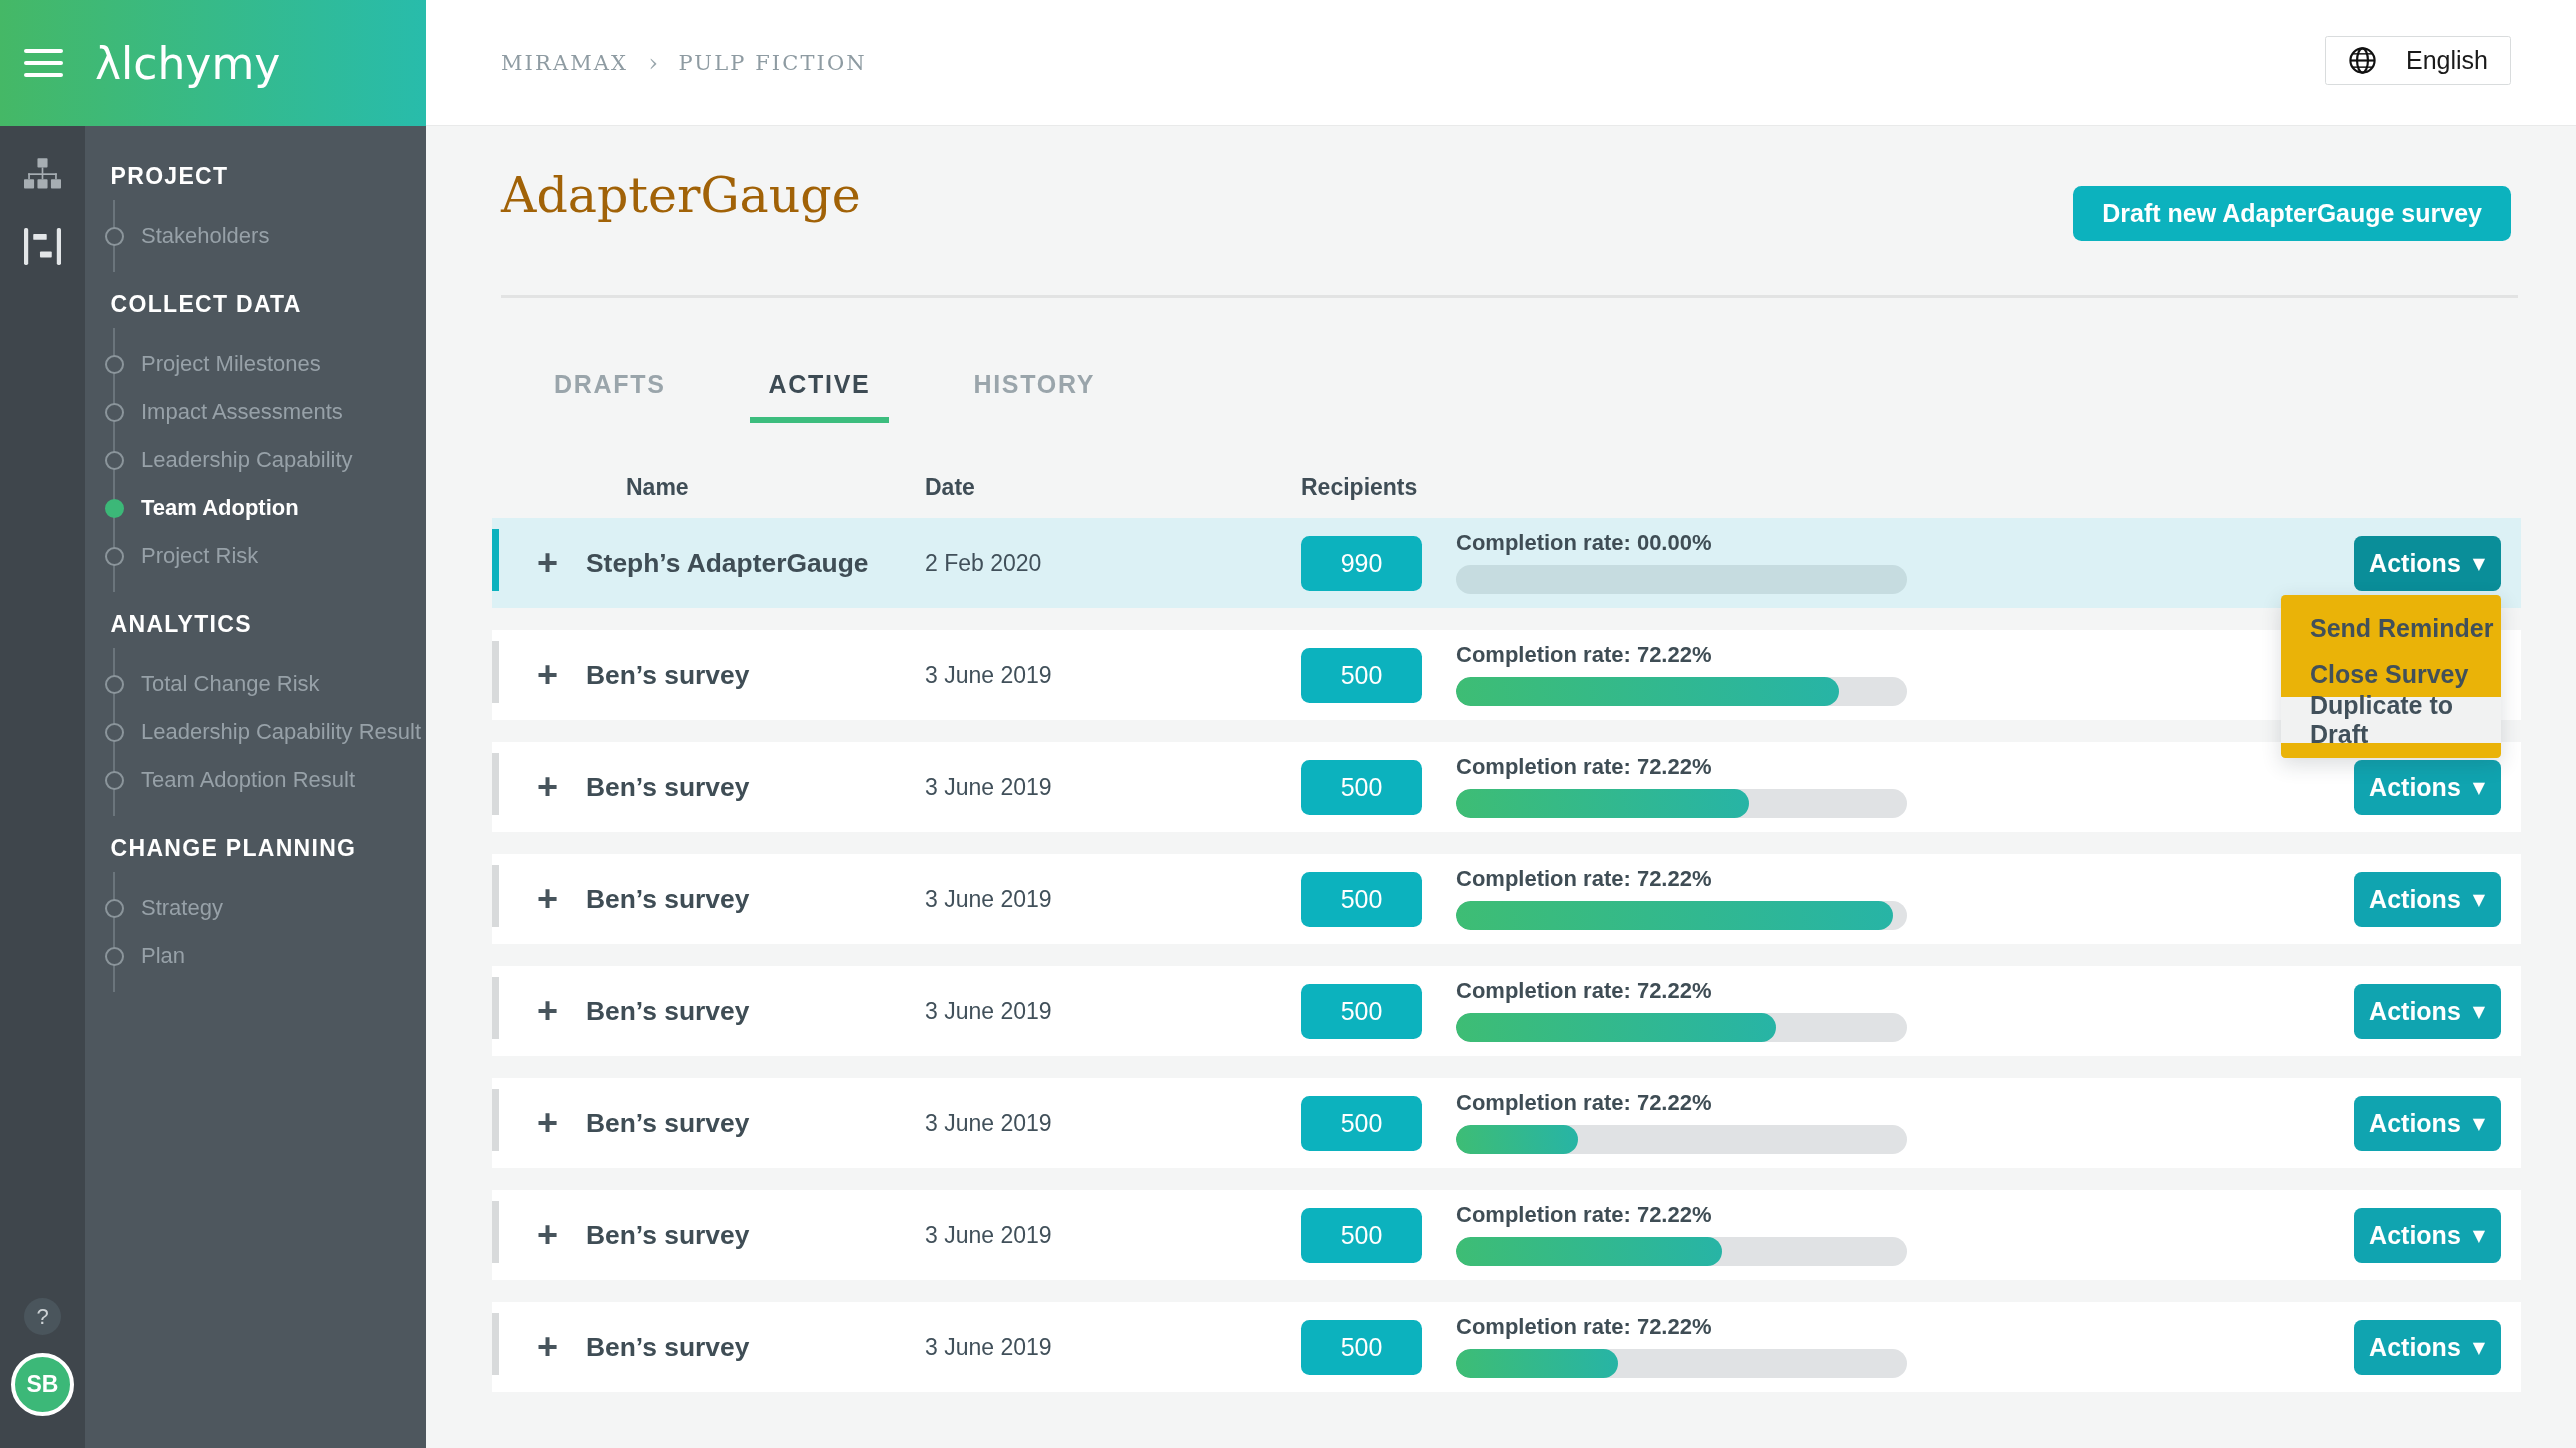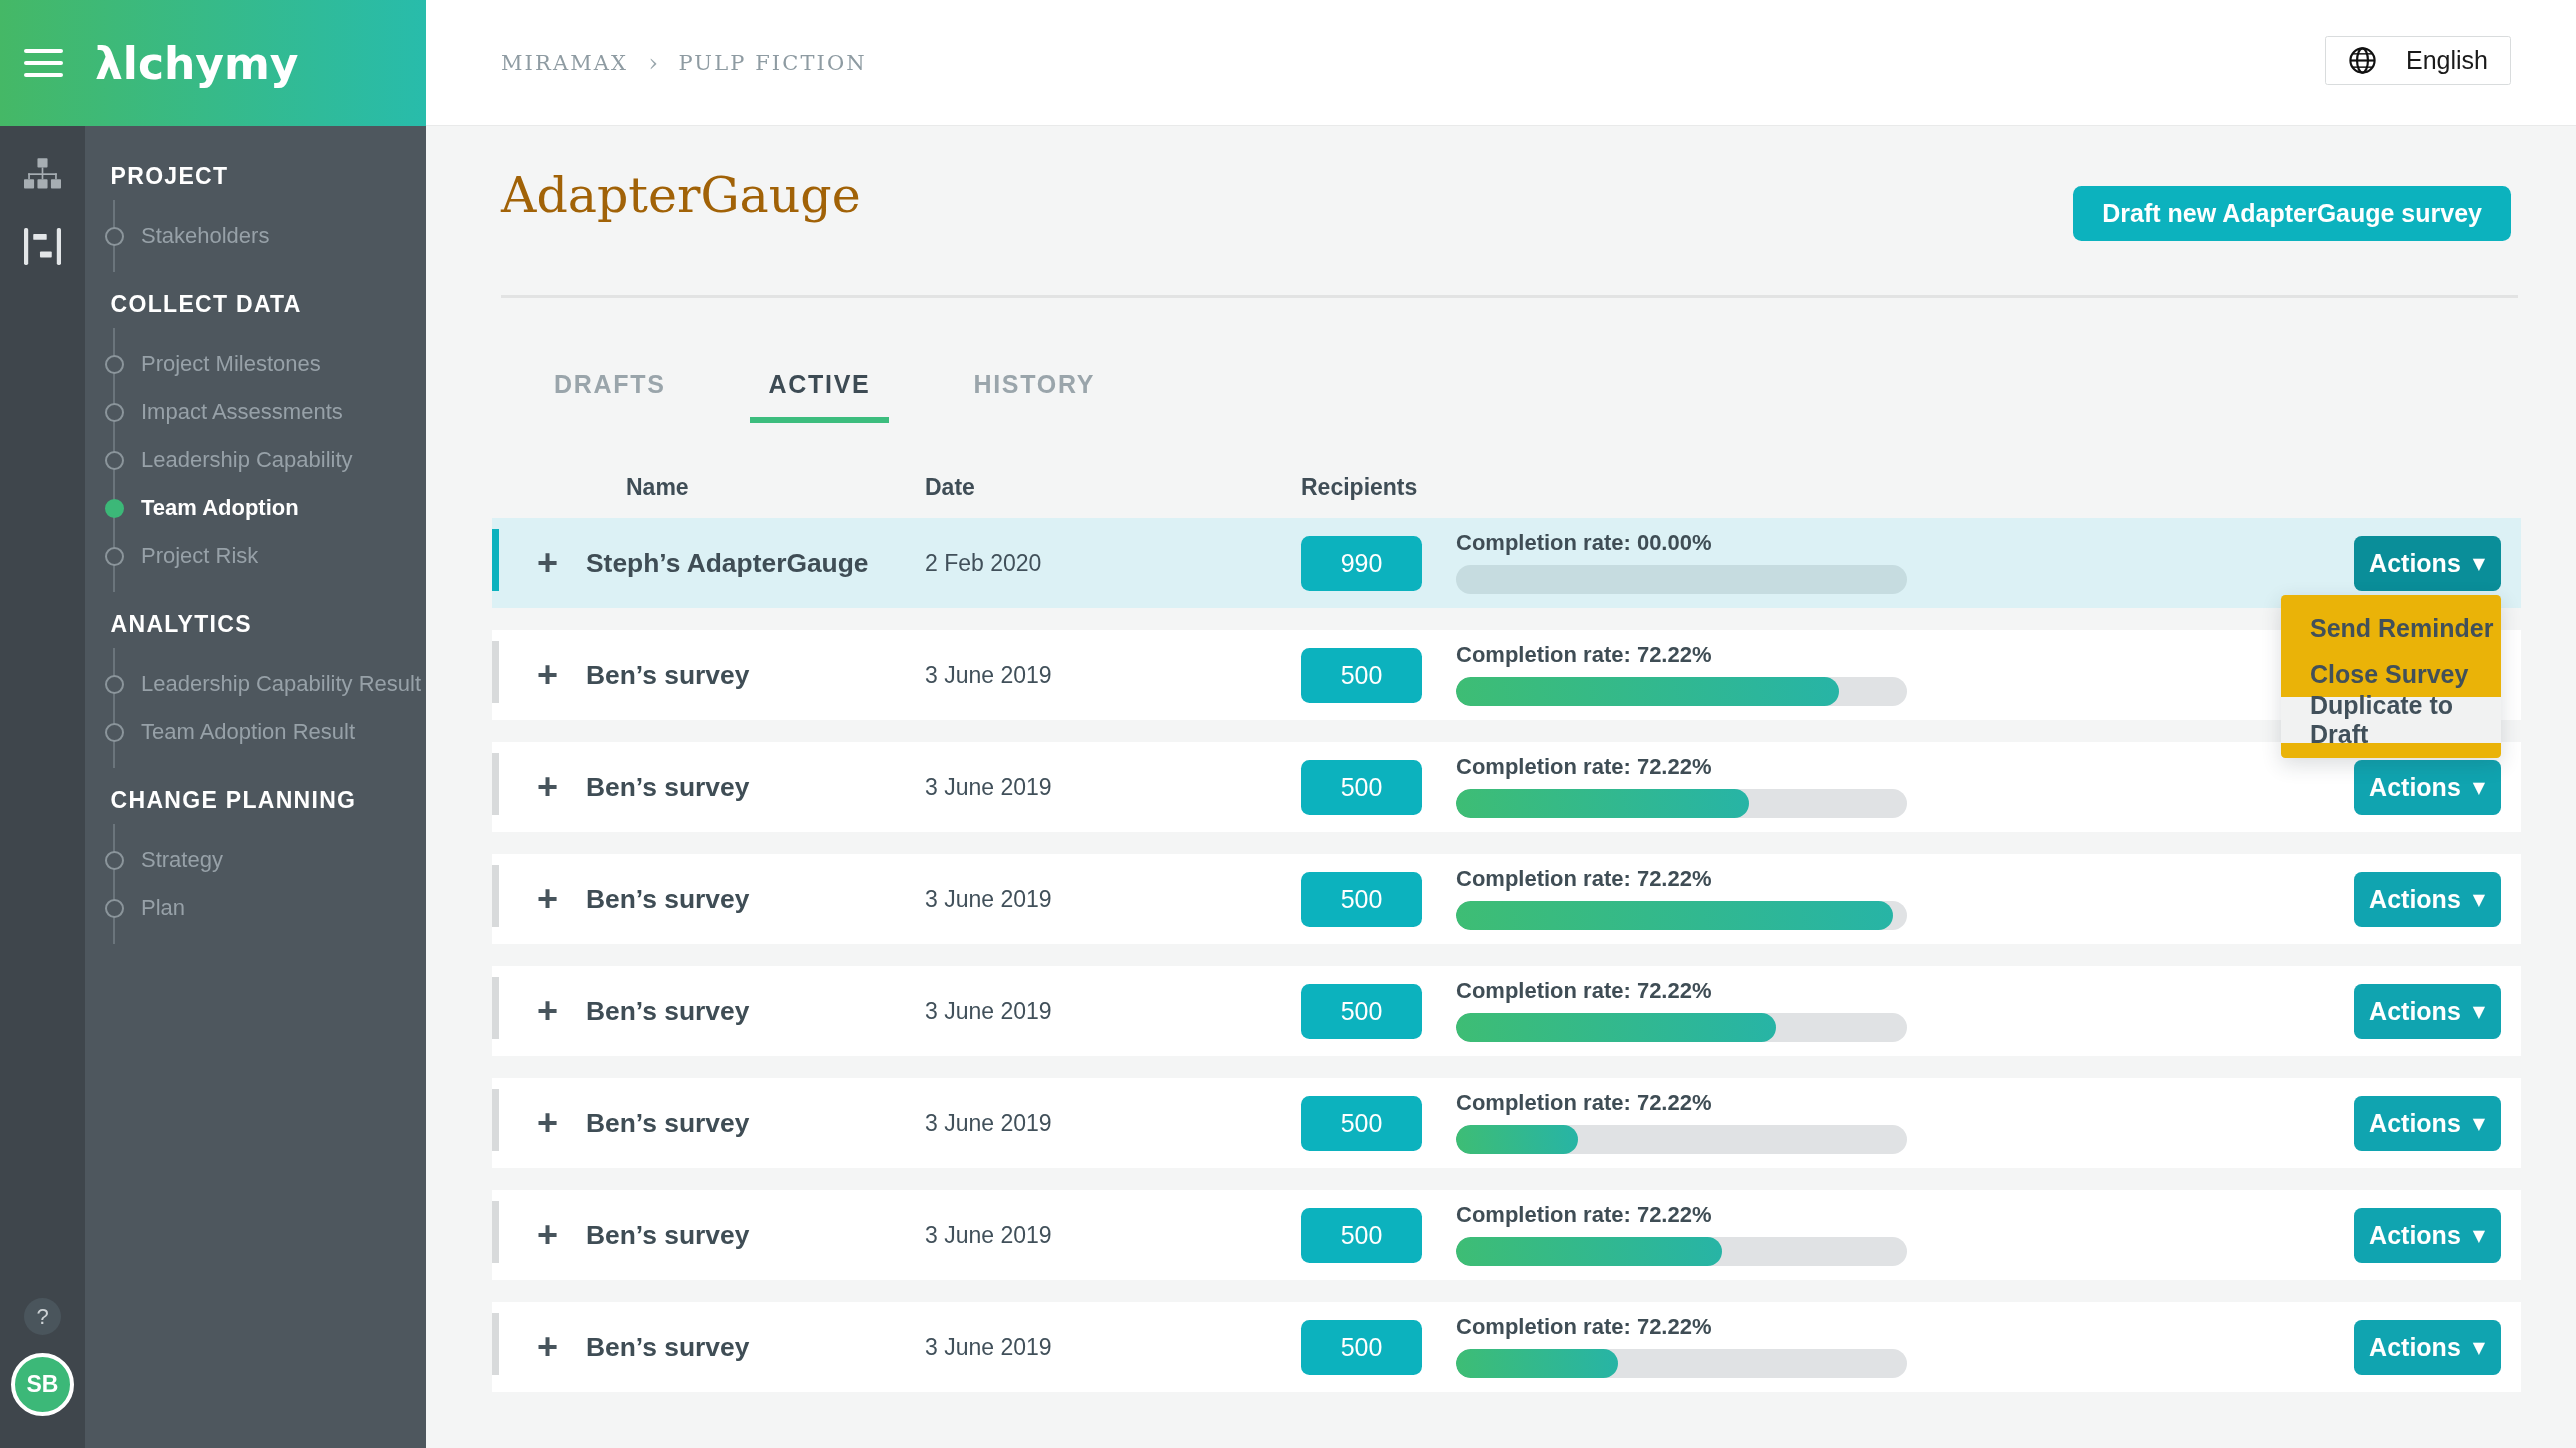--- a/index.html
+++ b/index.html
@@ -8,21 +8,21 @@
   .app { position: relative; width: 2576px; height: 1448px; overflow: hidden; }
 
   
   .brand-header {
     position: absolute; left: 0; top: 0; width: 426px; height: 126px;
     background: linear-gradient(90deg, var(--brand-gradient-start,#45b866), var(--brand-gradient-end,#28bcab));
     display: flex; align-items: center; gap: 32px; padding-left: 24px; z-index: 3;
   }
   .hamburger { width: 39px; display: flex; flex-direction: column; gap: 7.7px; cursor: pointer; }
   .hamburger span { display: block; height: 4.3px; border-radius: 2.6px; background: #fff; }
-  .logo { color: #fff; font-size: 44px; font-weight: 700; letter-spacing: 0px; font-family: "DejaVu Sans", sans-serif; }
+  .logo { color: #fff; font-size: 44px; font-weight: 400; letter-spacing: 0px; font-family: "DejaVu Sans", sans-serif; }
 
   
   .topbar { position: absolute; left: 426px; top: 0; right: 0; height: 126px; background: #fff; border-bottom: 1.7px solid #e9eaea; z-index: 2; }
   .breadcrumb { position: absolute; left: 75px; top: 50%; transform: translateY(-50%);
     font-family: "DejaVu Serif", serif; font-size: 21px; letter-spacing: 2.1px; color: #8e9ba2;
     display: flex; align-items: center; gap: 20.4px; }
   .crumb-sep { font-size: 24px; color: #9aa7ad; letter-spacing: 0; }
   .lang-btn { position: absolute; right: 65px; top: 36px; height: 49px; padding: 0 22px;
     border: 1.7px solid #d9dcdd; border-radius: 2.6px; background: #fff; display: flex; align-items: center; gap: 29px;
     font-size: 25px; color: #1a1a1a; font-family: "Liberation Sans", sans-serif; cursor: pointer; }
@@ -198,20 +198,24 @@
         </div>
       </div>
     </div>
 
     <div class="nav-section">
       <div class="nav-title">ANALYTICS</div>
       <div class="nav-items">
         <div class="nav-line"></div>
         <div class="nav-item">
           <span class="bullet"></span>
+          <span class="nav-label">Total Change Risk</span>
+        </div>
+        <div class="nav-item">
+          <span class="bullet"></span>
           <span class="nav-label">Leadership Capability Result</span>
         </div>
         <div class="nav-item">
           <span class="bullet"></span>
           <span class="nav-label">Team Adoption Result</span>
         </div>
       </div>
     </div>
 
     <div class="nav-section">

